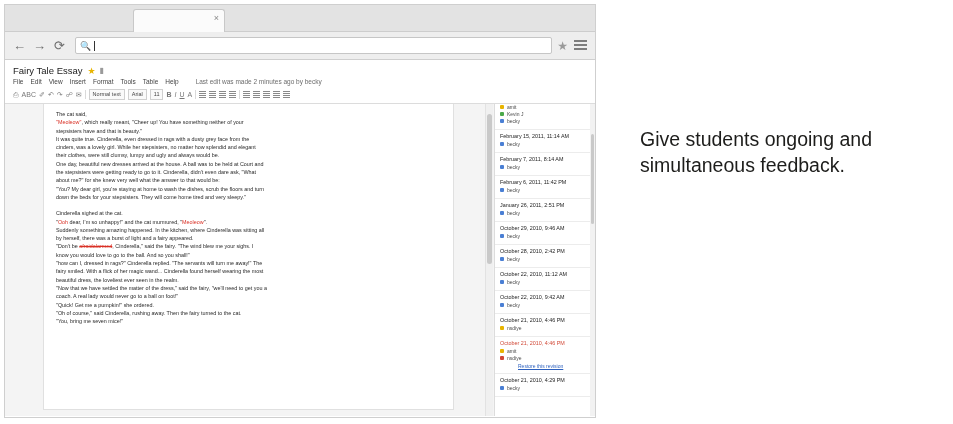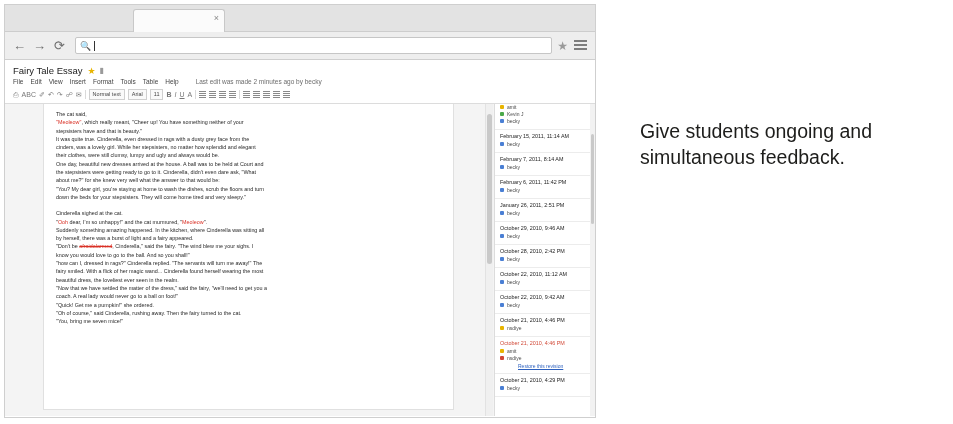--- a/index.html
+++ b/index.html
@@ -313,21 +313,21 @@
     position: absolute;
     left: 640px;
     top: 118px;
     width: 300px;
     font-size: 19.5px;
     line-height: 26px;
     color: #1d1d1b;
     font-family: "Liberation Sans", sans-serif;
   }
   .caption p { margin: 0; }
-  .caption .p2 { }
+  .caption .p2 { margin-top: 8px; }
 </style>
 </head>
 <body>
 
 <div class="browser">
 
   <div class="tabstrip">
     <div class="tab">
       <span></span>
       <span class="tab-close">×</span>

